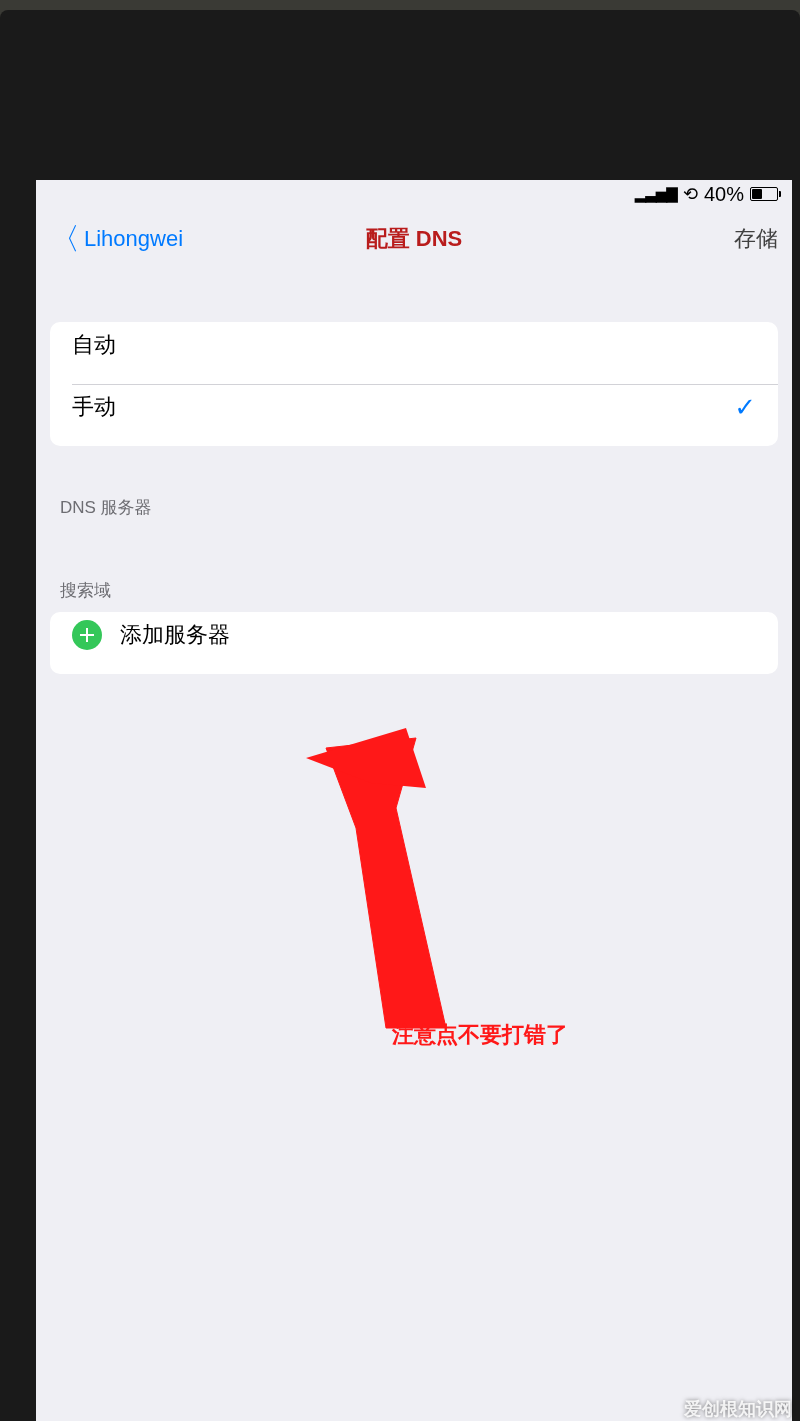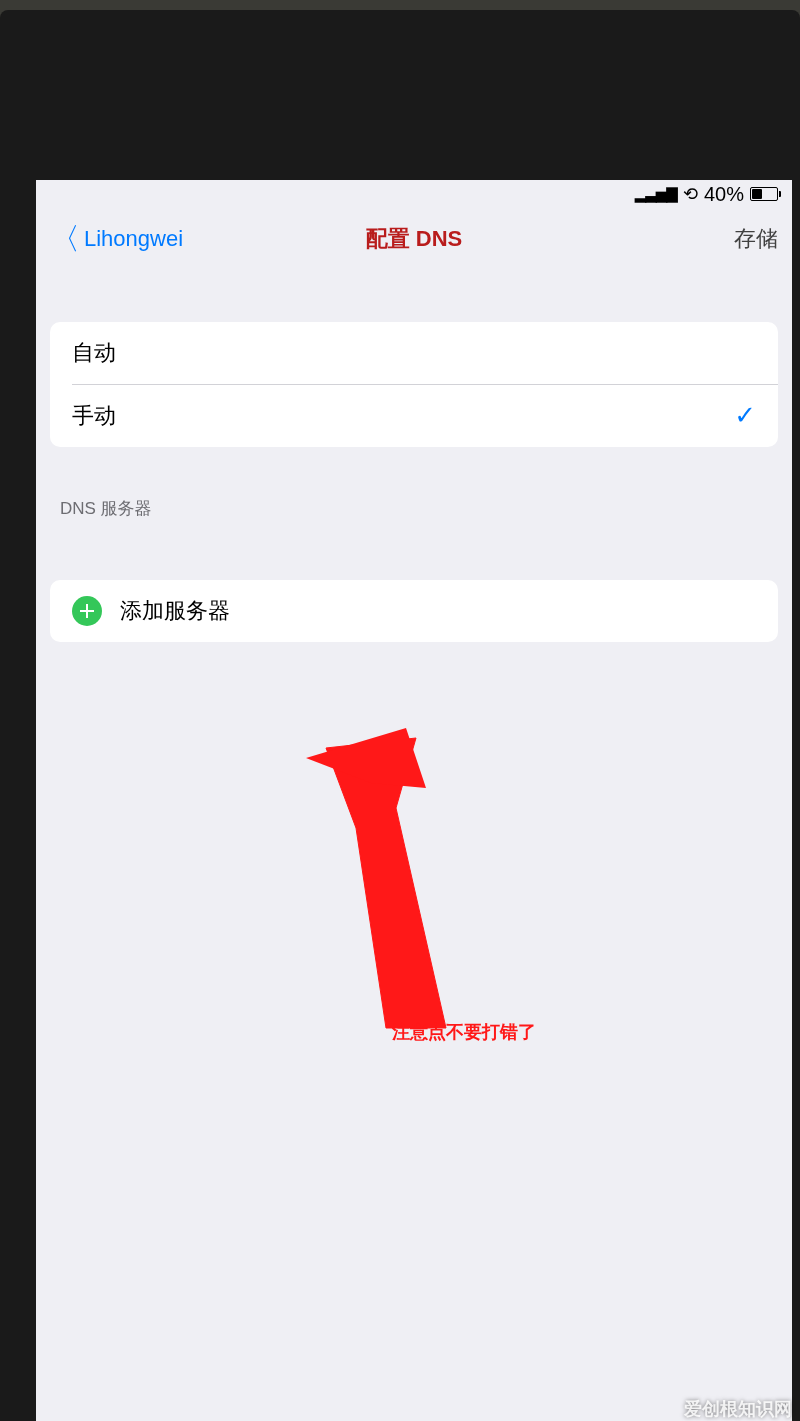--- a/index.html
+++ b/index.html
@@ -124,23 +124,23 @@
       padding: 0 8px 10px 24px;
     }
     .group {
       background: #fff;
       border-radius: 10px;
       margin: 0 14px;
       overflow: hidden;
     }
     .row {
       display: flex;
-      align-items: flex-end;
+      align-items: flex-start;
       min-height: 62px;
-      padding: 16px 22px;
+      padding: 8px 22px;
       position: relative;
       font-size: 22px;
       color: #000;
     }
     .row + .row::before {
       content: "";
       position: absolute;
       top: 0;
       left: 22px;
       right: 0;
@@ -211,21 +211,21 @@
       left: 260px;
       width: 200px;
       height: 320px;
       pointer-events: none;
     }
     .annotation-text {
       position: absolute;
       top: 840px;
       left: 356px;
       color: #ff1818;
-      font-size: 18px;
+      font-size: 22px;
       font-weight: 700;
       pointer-events: none;
     }
     .watermark {
       position: absolute;
       bottom: 0;
       right: 8px;
       color: rgba(255,255,255,0.85);
       font-size: 18px;
       font-weight: 600;
@@ -269,20 +269,21 @@
           <span class="checkmark">✓</span>
         </div>
       </div>
     </div>
 
     <div class="section">
       <div class="section-header">DNS 服务器</div>
     </div>
 
     <div class="section">
+      <div class="section-header">搜索域</div>
       <div class="group">
         <div class="row icon-row">
           <span class="circle-icon circle-green">
               <span class="plus-sign"></span>
             </span>
           <span class="added-text">添加服务器</span>
         </div>
       </div>
     </div>
 

